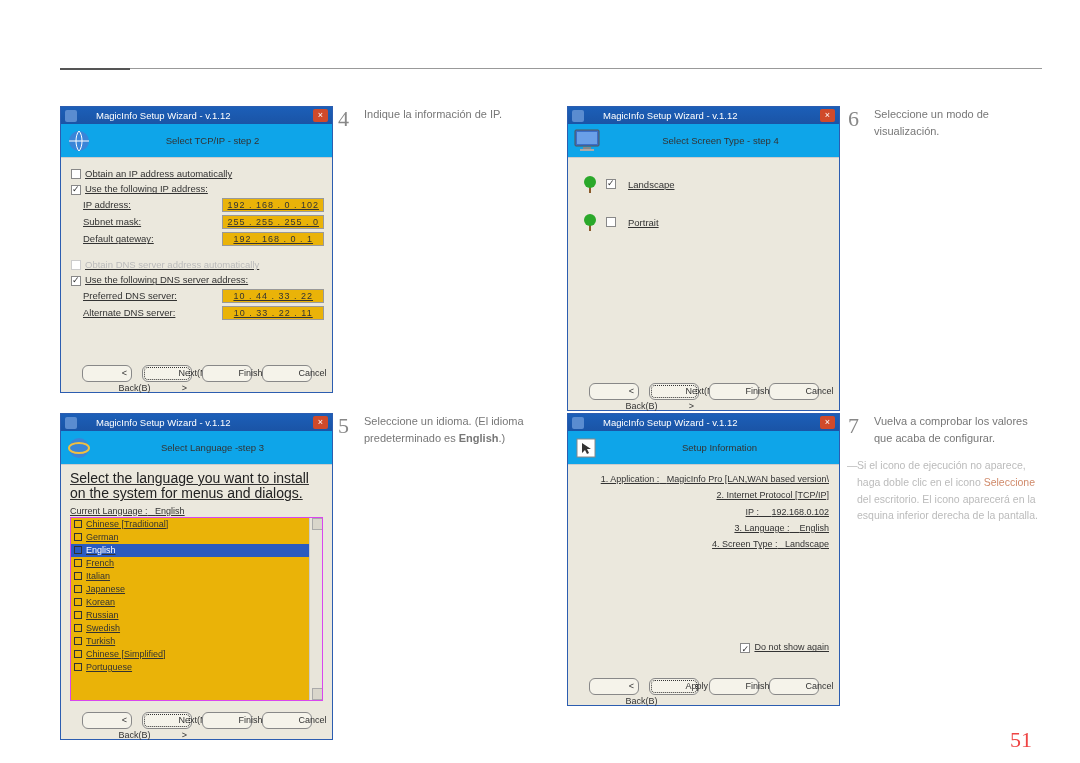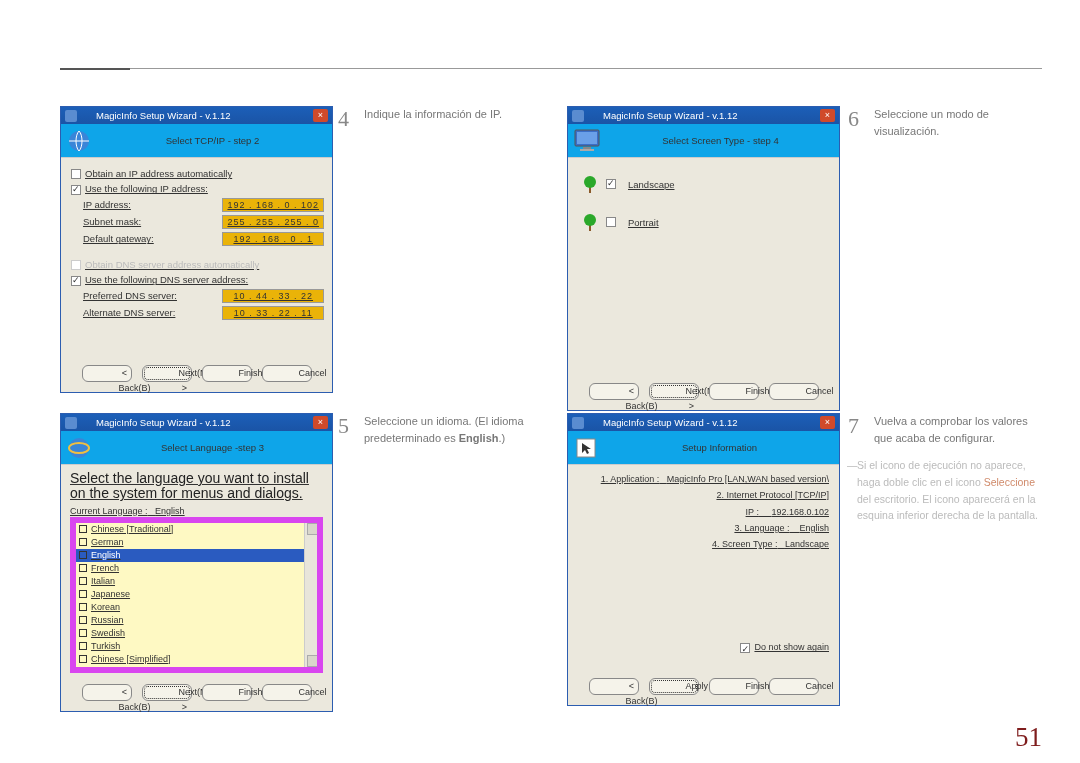--- a/index.html
+++ b/index.html
@@ -23,23 +23,23 @@
     position: absolute;
     top: 68px;
     left: 60px;
     width: 70px;
     height: 2px;
     background: #555;
   }
   .page-num {
     position: absolute;
     bottom: 10px;
-    right: 38px;
-    font-size: 27px;
-    color: #7f1d1d;
+    right: 48px;
+    font-size: 22px;
+    color: #ef4444;
     font-family: Georgia, serif;
   }
   .step-wrap {
     position: absolute;
     display: flex;
     gap: 8px;
   }
   .step-num {
     font-size: 22px;
     color: #888;
@@ -163,23 +163,23 @@
     text-align: center;
     width: 102px;
     height: 14px;
     letter-spacing: 1px;
   }
   .section-line { margin: 4px 0 2px 2px; }
   .disabled-text { color: #bbb; }
   .lang-intro { font-size: 14px; margin: 2px 0 4px 3px; color:#222; line-height:1.1; }
   .lang-cur { font-size: 9px; margin: 2px 0 1px 3px; }
   .lang-list {
-    border: 6px solid #d946ef;
-    background: #fef9c3;
-    height: 156px;
+    border: 1px solid #d946ef;
+    background: #eab308;
+    height: 184px;
     margin: 0 3px;
     overflow: hidden;
     position: relative;
   }
   .lang-list .sb {
     position: absolute; right: 0; top: 0; bottom: 0;
     width: 13px;
     background: #e8e5da;
     border-left: 1px solid #ccc;
   }

